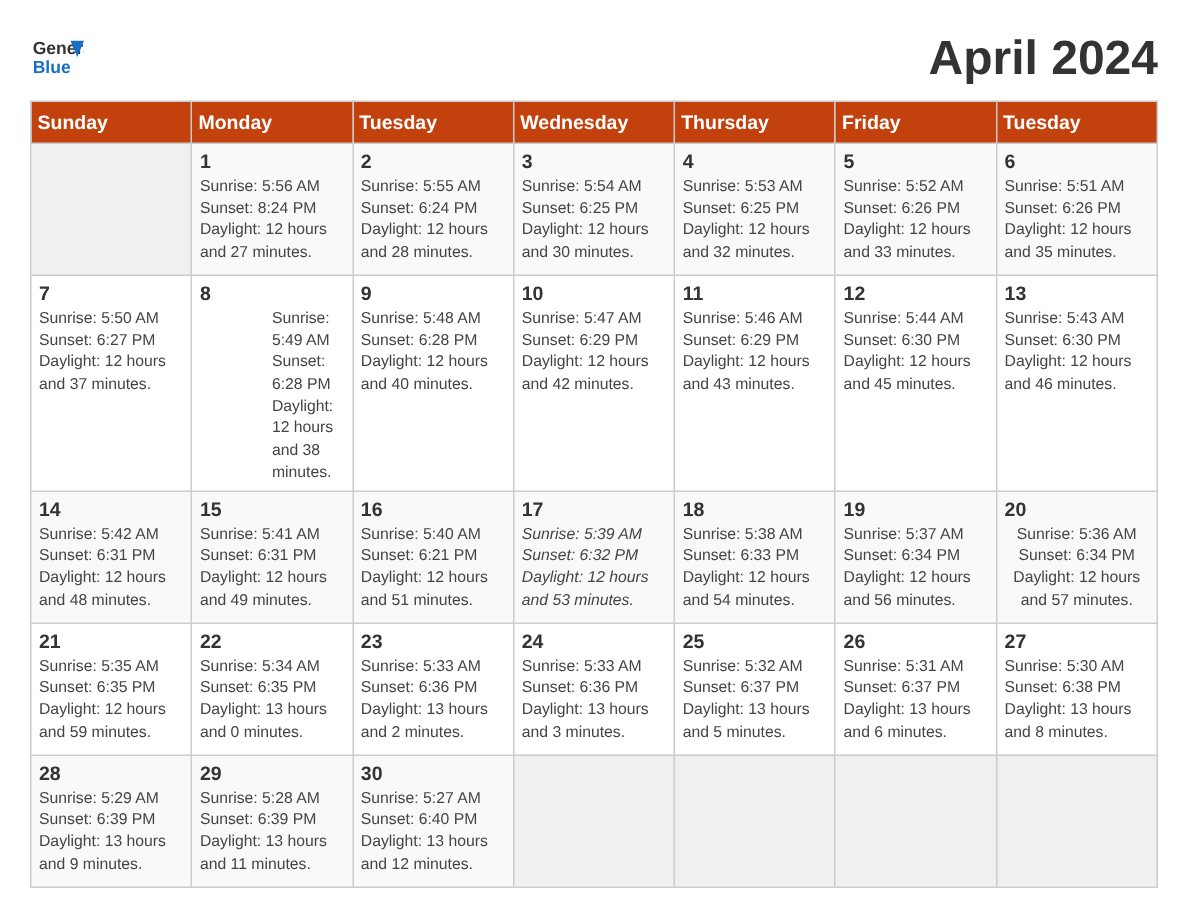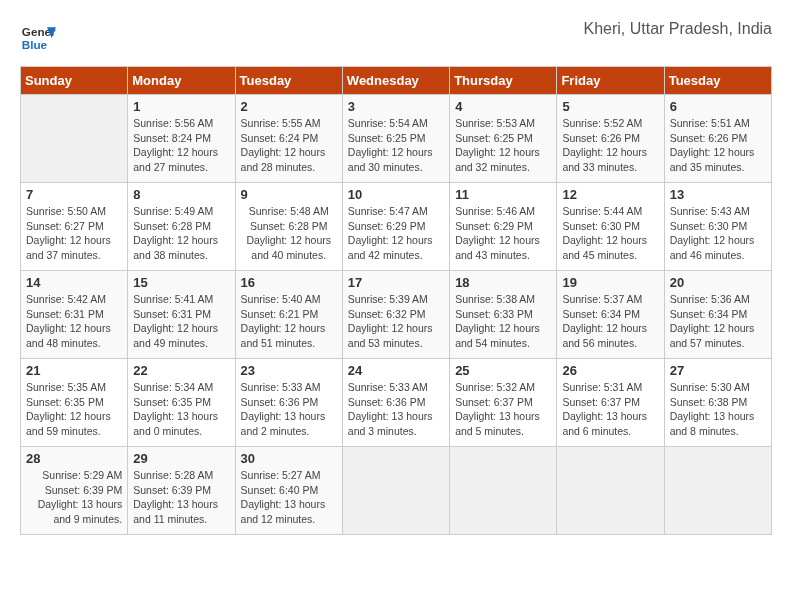--- a/index.html
+++ b/index.html
@@ -86,21 +86,21 @@
 
 <div class="header">
   <div class="logo">
     <svg class="logo-icon" viewBox="0 0 40 40">
       <text x="2" y="18" font-size="13" font-weight="bold" fill="#333">General</text>
       <text x="2" y="32" font-size="13" font-weight="bold" fill="#1a6fc4">Blue</text>
       <polygon points="30,8 40,8 35,20" fill="#1a6fc4"></polygon>
     </svg>
   </div>
   <div class="title-block">
-    <div class="location-title">Kheri, Uttar Pradesh, India</div>
+    <div class="month-title">April 2024</div>
   </div>
 </div>
 
 <table>
   <thead>
     <tr>
     <th>Sunday</th>
         <th>Monday</th>
         <th>Tuesday</th>
         <th>Wednesday</th>
@@ -158,28 +158,28 @@
       <tr>
         <td>
           <span class="day-number">7</span>
           <div class="day-info" style="white-space: pre-line;">Sunrise: 5:50 AM
 Sunset: 6:27 PM
 Daylight: 12 hours
 and 37 minutes.</div>
         </td>
         <td>
           <span class="day-number">8</span>
-          <div class="day-info" style="white-space: pre-line;">Sunrise: 5:49 AM
+          <div class="day-info" style="white-space: pre-line; margin-left: 48px;">Sunrise: 5:49 AM
 Sunset: 6:28 PM
 Daylight: 12 hours
 and 38 minutes.</div>
         </td>
         <td>
           <span class="day-number">9</span>
-          <div class="day-info" style="white-space: pre-line; text-align: center;">Sunrise: 5:48 AM
+          <div class="day-info" style="white-space: pre-line;">Sunrise: 5:48 AM
 Sunset: 6:28 PM
 Daylight: 12 hours
 and 40 minutes.</div>
         </td>
         <td>
           <span class="day-number">10</span>
           <div class="day-info" style="white-space: pre-line;">Sunrise: 5:47 AM
 Sunset: 6:29 PM
 Daylight: 12 hours
 and 42 minutes.</div>
@@ -223,42 +223,42 @@
         </td>
         <td>
           <span class="day-number">16</span>
           <div class="day-info" style="white-space: pre-line;">Sunrise: 5:40 AM
 Sunset: 6:21 PM
 Daylight: 12 hours
 and 51 minutes.</div>
         </td>
         <td>
           <span class="day-number">17</span>
-          <div class="day-info" style="white-space: pre-line;">Sunrise: 5:39 AM
+          <div class="day-info" style="white-space: pre-line; font-style: italic;">Sunrise: 5:39 AM
 Sunset: 6:32 PM
 Daylight: 12 hours
 and 53 minutes.</div>
         </td>
         <td>
           <span class="day-number">18</span>
           <div class="day-info" style="white-space: pre-line;">Sunrise: 5:38 AM
 Sunset: 6:33 PM
 Daylight: 12 hours
 and 54 minutes.</div>
         </td>
         <td>
           <span class="day-number">19</span>
           <div class="day-info" style="white-space: pre-line;">Sunrise: 5:37 AM
 Sunset: 6:34 PM
 Daylight: 12 hours
 and 56 minutes.</div>
         </td>
         <td>
           <span class="day-number">20</span>
-          <div class="day-info" style="white-space: pre-line;">Sunrise: 5:36 AM
+          <div class="day-info" style="white-space: pre-line; text-align: center;">Sunrise: 5:36 AM
 Sunset: 6:34 PM
 Daylight: 12 hours
 and 57 minutes.</div>
         </td>
       </tr>
       <tr>
         <td>
           <span class="day-number">21</span>
           <div class="day-info" style="white-space: pre-line;">Sunrise: 5:35 AM
 Sunset: 6:35 PM
@@ -304,21 +304,21 @@
           <span class="day-number">27</span>
           <div class="day-info" style="white-space: pre-line;">Sunrise: 5:30 AM
 Sunset: 6:38 PM
 Daylight: 13 hours
 and 8 minutes.</div>
         </td>
       </tr>
       <tr>
         <td>
           <span class="day-number">28</span>
-          <div class="day-info" style="white-space: pre-line; text-align: right;">Sunrise: 5:29 AM
+          <div class="day-info" style="white-space: pre-line;">Sunrise: 5:29 AM
 Sunset: 6:39 PM
 Daylight: 13 hours
 and 9 minutes.</div>
         </td>
         <td>
           <span class="day-number">29</span>
           <div class="day-info" style="white-space: pre-line;">Sunrise: 5:28 AM
 Sunset: 6:39 PM
 Daylight: 13 hours
 and 11 minutes.</div>

